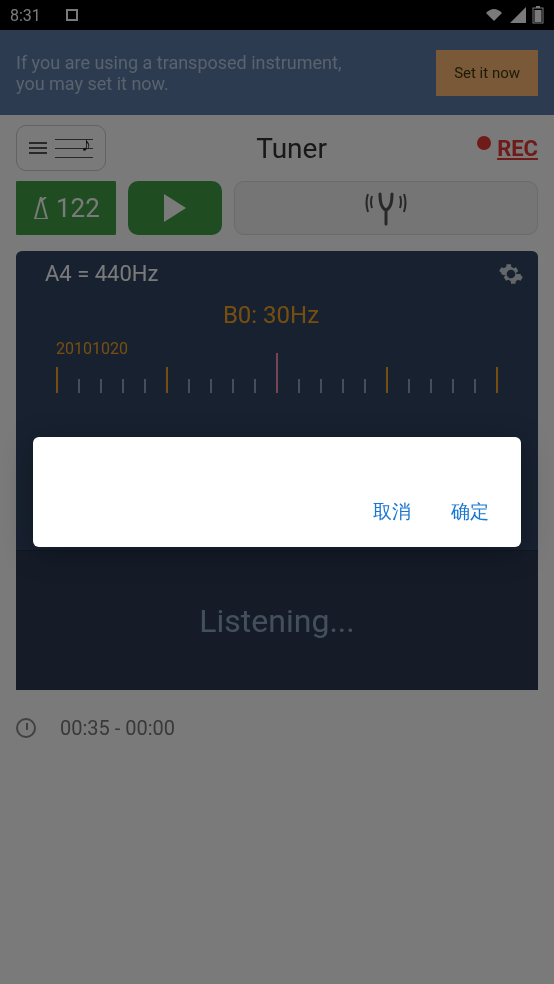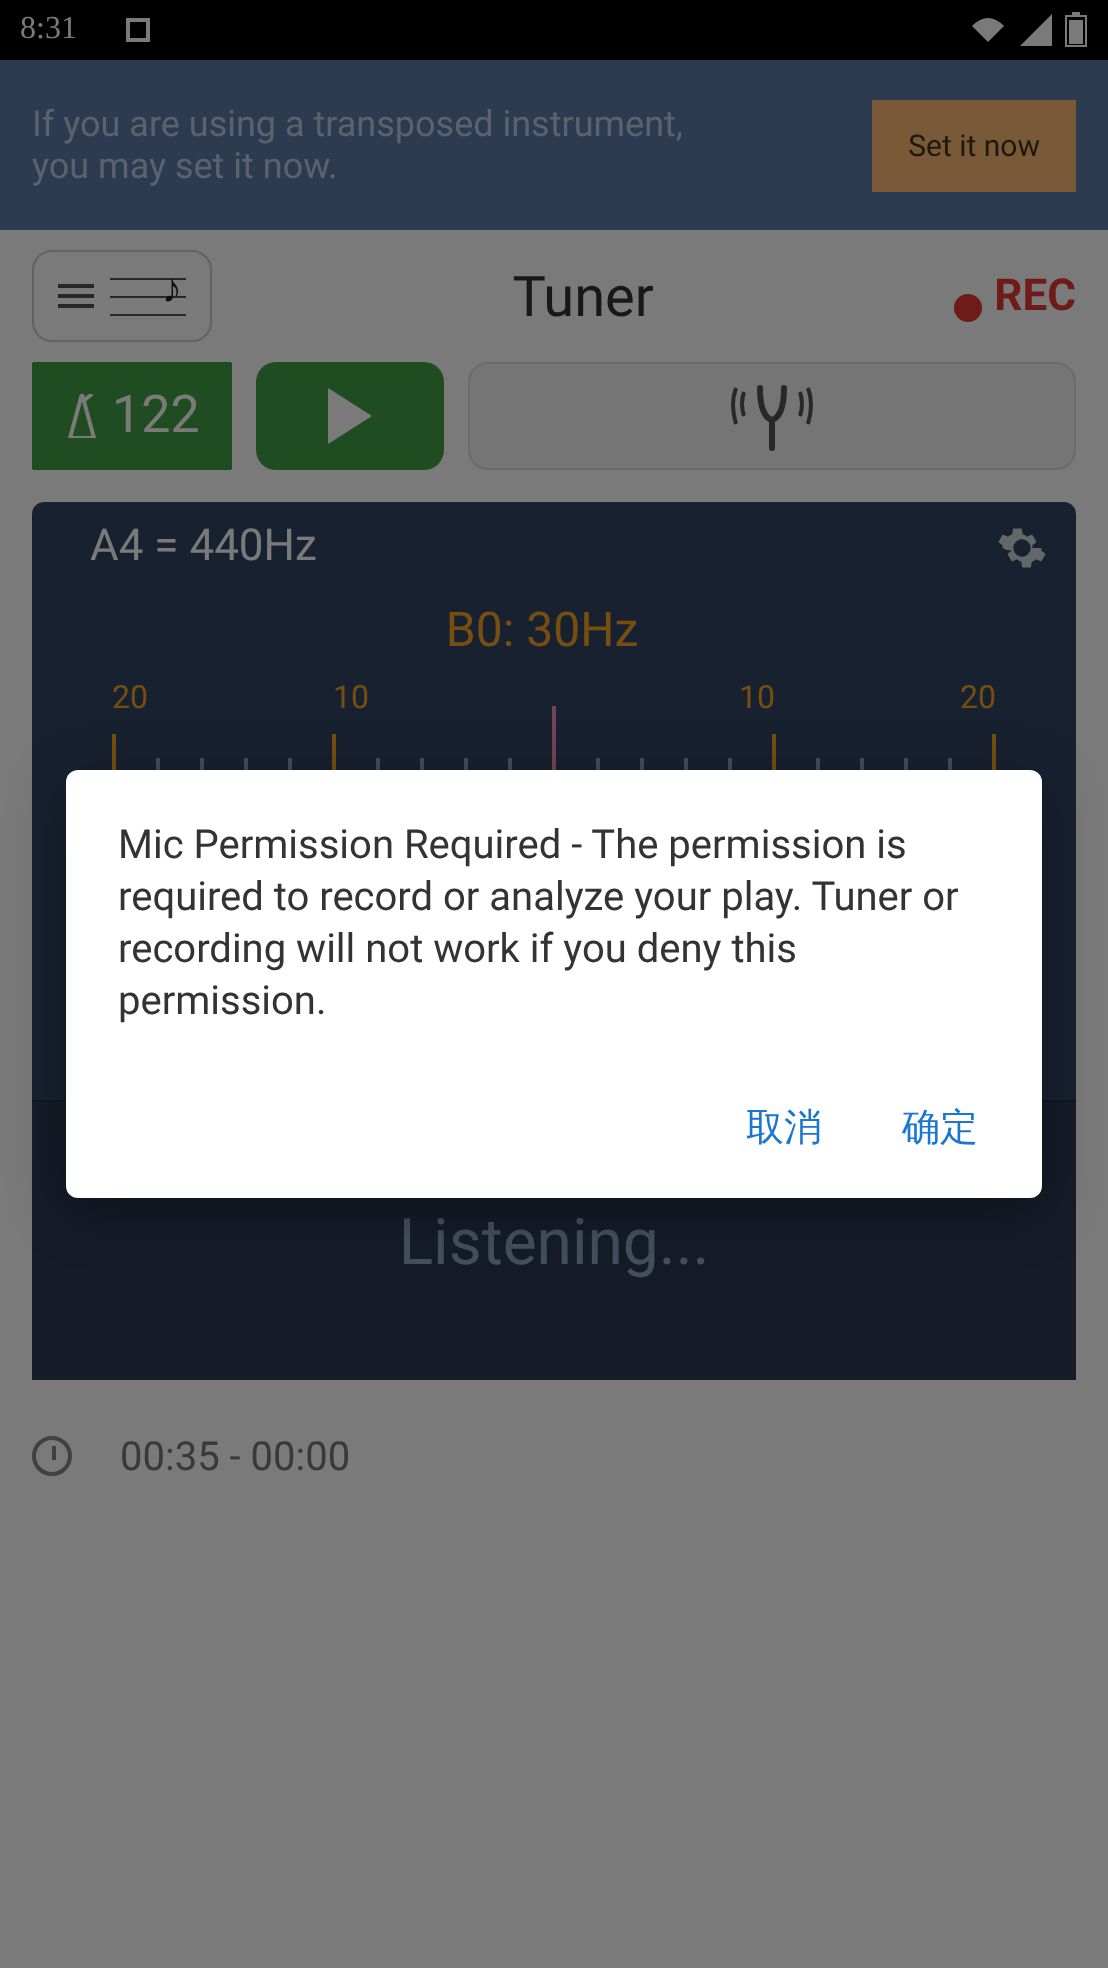--- a/index.html
+++ b/index.html
@@ -1,60 +1,60 @@
 <!DOCTYPE html>
 <html><head>
 <meta charset="utf-8">
 <style>
   * { box-sizing: border-box; margin: 0; padding: 0; }
   html, body { width: 554px; height: 984px; overflow: hidden; font-family: Roboto, Arial, sans-serif; background:#000; }
   .screen { position:relative; width:554px; height:984px; background:#ffffff; }
 
   
   .status-bar { height:30px; background:#000; color:#fff; display:flex; align-items:center; justify-content:space-between; padding:0 10px; font-size:16px; }
-  .status-left { display:flex; align-items:center; gap:24px;font-family:Liberation Serif, serif; }
+  .status-left { display:flex; align-items:center; gap:24px; }
   .status-right { display:flex; align-items:center; gap:6px; }
   .status-right svg { display:block; }
 
   
   .banner { background:#5d7ba8; height:85px; display:flex; align-items:center; justify-content:space-between; padding:0 16px; color:#bacde3; font-size:18px; }
   .banner .set-btn { background:#fdba74; color:#403812; padding:14px 18px; border-radius:0; font-size:15px; }
 
   
   .toolbar { display:flex; align-items:center; gap:12px; padding:10px 16px; }
   .menu-chip { display:flex; align-items:center; gap:8px; border:1px solid #ccc; border-radius:10px; padding:8px 12px; background:#fff; }
   .ham-lines { width:18px; display:flex; flex-direction:column; gap:3px; }
   .ham-lines span { height:2px; background:#555; }
   .staff { width:38px; height:28px; position:relative; }
   .staff::before, .staff::after { content:""; position:absolute; left:0; right:0; border-top:1px solid #555; }
   .staff::before { top:5px; }
   .staff::after  { top:23px; }
   .staff .mid { position:absolute; left:0; right:0; top:14px; border-top:1px solid #555; }
   .staff .note { position:absolute; right:2px; top:-2px; font-size:20px; color:#222; }
   .title { flex:1; text-align:center; font-size:28px; color:#333; }
-  .rec { display:flex; align-items:flex-end; gap:6px; color:#e53935; font-weight:bold; font-size:22px; }
+  .rec { display:flex; align-items:flex-start; gap:6px; color:#e53935; font-weight:bold; font-size:22px;text-decoration:underline; }
   .rec .dot { width:14px; height:14px; border-radius:50%; background:#e53935; }
 
   
   .controls { display:flex; gap:12px; padding:0 16px 16px 16px; }
   .metro-chip { background:#43a047; color:#fff; border-radius:1px; padding:12px 16px; font-size:26px; display:flex; align-items:center; gap:6px; }
   .play-chip  { background:#43a047; color:#fff; border-radius:10px; padding:12px 36px; display:flex; align-items:center; justify-content:center; }
   .play-tri   { width:0; height:0; border-left:22px solid #fff; border-top:14px solid transparent; border-bottom:14px solid transparent; }
   .tune-chip  { flex:1; background:#f4f4f4; border:1px solid #ddd; border-radius:10px; display:flex; align-items:center; justify-content:center; }
 
   
   .tuner { margin:0 16px 16px 16px; background:#344664; border-radius:6px; color:#fff; position:relative; }
   .tuner-top { display:flex; justify-content:space-between; align-items:flex-start; padding:10px 14px;margin-left:15px; }
   .tuner-top .eq { font-size:22px; }
   .note-line { text-align:center; color:#f6a623; font-size:24px; padding:4px 12px 10px 0; }
   .scale { position:relative; height:54px; margin:0 40px; }
   .scale .ticks { position:absolute; inset:0; display:flex; align-items:flex-end; justify-content:space-between; }
   .scale .ticks span { width:2px; height:14px; background:#8fa6c3; display:block; }
   .scale .ticks span.big { height:26px; background:#f6a623; }
-  .scale .labels { position:absolute; top:0; left:0; right:0; display:flex; justify-content:space-between; color:#f6a623; font-size:16px; }
+  .scale .labels { position:absolute; top:0; left:0; right:0; display:flex; color:#f6a623; font-size:16px; }
   .scale .needle { position:absolute; left:50%; bottom:0; width:2px; height:40px; background:#f48fb1; transform:translateX(-1px); }
   .listening-big { text-align:center; padding:40px 0 60px 0; font-size:48px; color:#b0c3df; letter-spacing:1px; }
   .mini { height:140px; background:#2d3c55; border-top:1px solid #223048; display:flex; align-items:center; justify-content:center; color:#8fa6c3; font-size:32px; }
 
   
   .timecode { padding:10px 16px; color:#777; font-size:20px; display:flex; align-items:center; gap:24px; }
   .clock-o { width:20px; height:20px; border:2px solid #888; border-radius:50%; position:relative; }
   .clock-o::after { content:""; position:absolute; left:8px; top:3px; width:2px; height:7px; background:#888; }
 
   
@@ -188,21 +188,20 @@
     </div>
   </div>
 
   <div class="timecode">
     <div class="clock-o"></div>
     <span>00:35 - 00:00</span>
   </div>
 
   <div class="overlay">
     <div class="dialog">
-      <div class="dlg-body">Mic Permission Required - The permission is required to record or analyze your play. Tuner or recording will not work if you deny this permission.</div>
       <div class="dlg-actions">
         <button>取消</button>
         <button>确定</button>
       </div>
     </div>
   </div>
 
 </div>
 
 </body></html>

